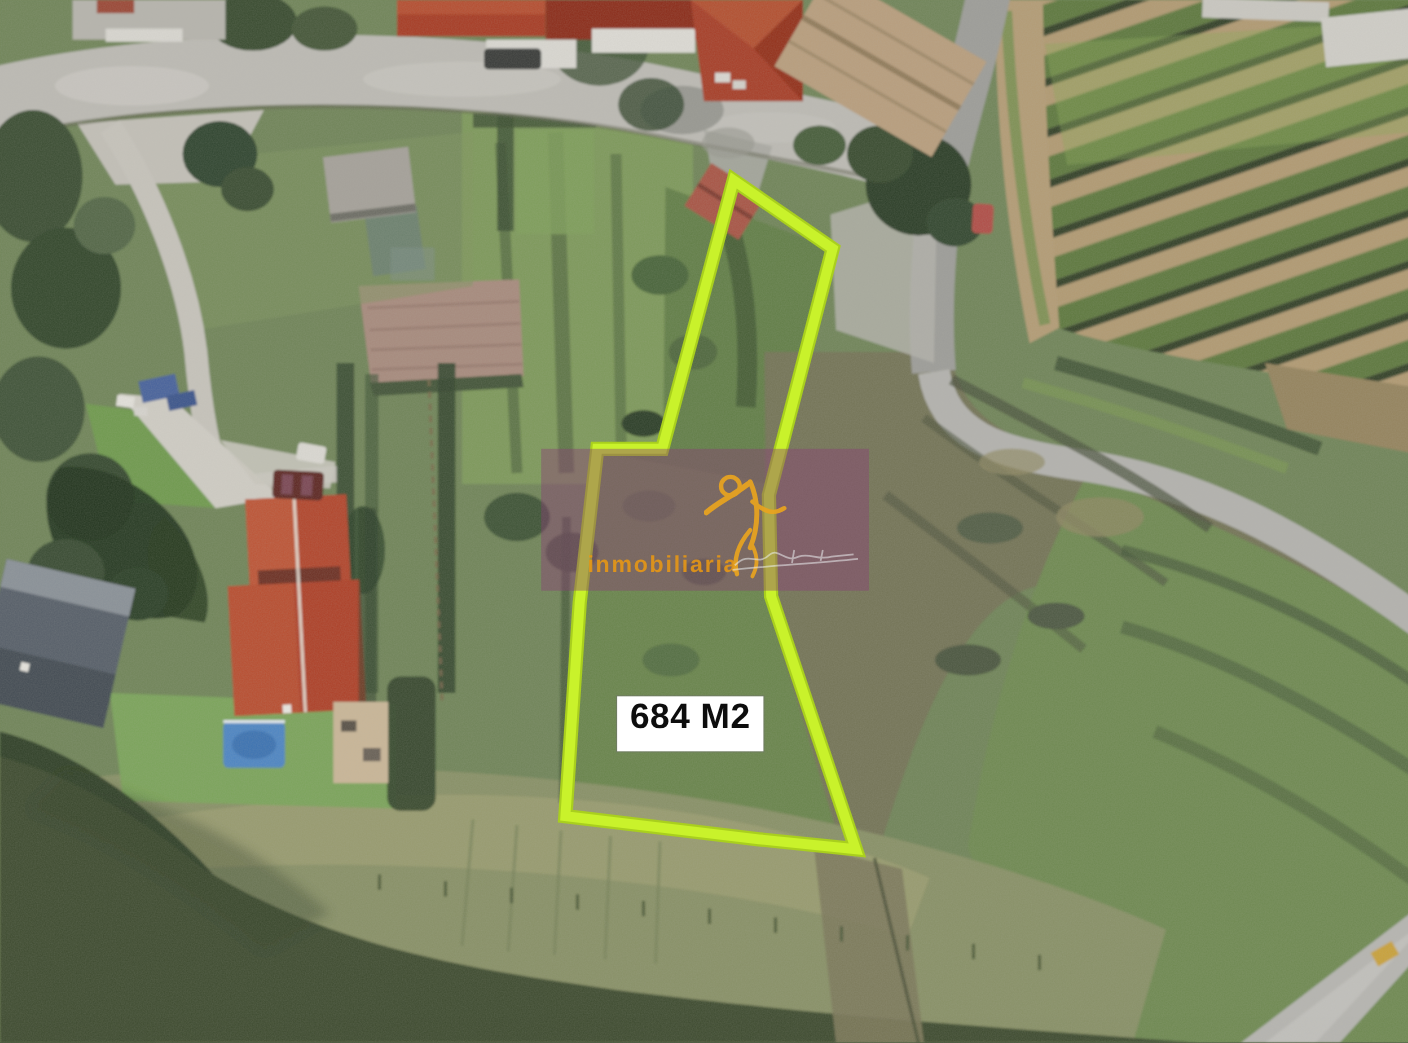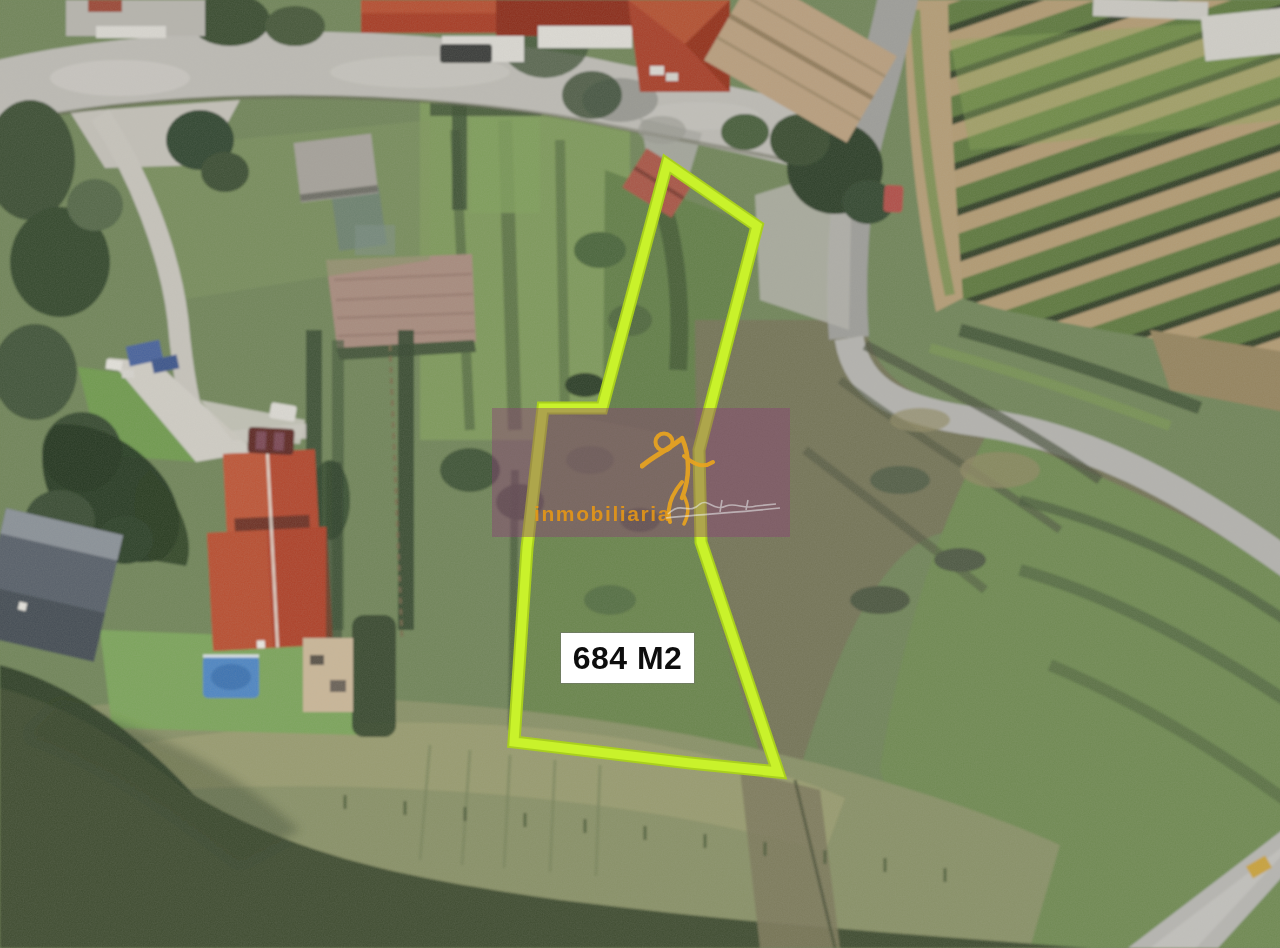--- a/index.html
+++ b/index.html
@@ -11,21 +11,21 @@
       background:rgba(138,62,118,0.42);z-index:3;}
   .wm .brand{position:absolute;left:18px;top:36px;font-size:55px;font-weight:bold;
       letter-spacing:-1px;line-height:1;color:rgba(220,226,223,0.78);}
   .wm .tagline{position:absolute;left:14px;top:94px;font-size:21px;font-weight:bold;
       letter-spacing:1.6px;color:rgba(232,151,19,0.88);margin-left:28px;}
   .wm .logo{position:absolute;left:148px;top:8px;}
   .wm .sig{position:absolute;left:172px;top:86px;}
   
   .area-label{position:absolute;left:561px;top:633px;width:133px;height:50px;
       background:#ffffff;box-shadow:0 0 0 1px rgba(110,110,110,.45);
-      display:flex;align-items:center;justify-content:center;z-index:4;
+      display:flex;justify-content:center;z-index:4;
       font-size:32px;font-weight:bold;letter-spacing:.5px;color:#0d0d0d;}
 </style>
 </head>
 <body>
 
 <div class="stage">
 
   <svg class="scene" width="1280" height="948" viewBox="0 0 1280 948">
     <defs>
       <pattern id="vines" patternUnits="userSpaceOnUse" width="44" height="44" patternTransform="rotate(-19)">

